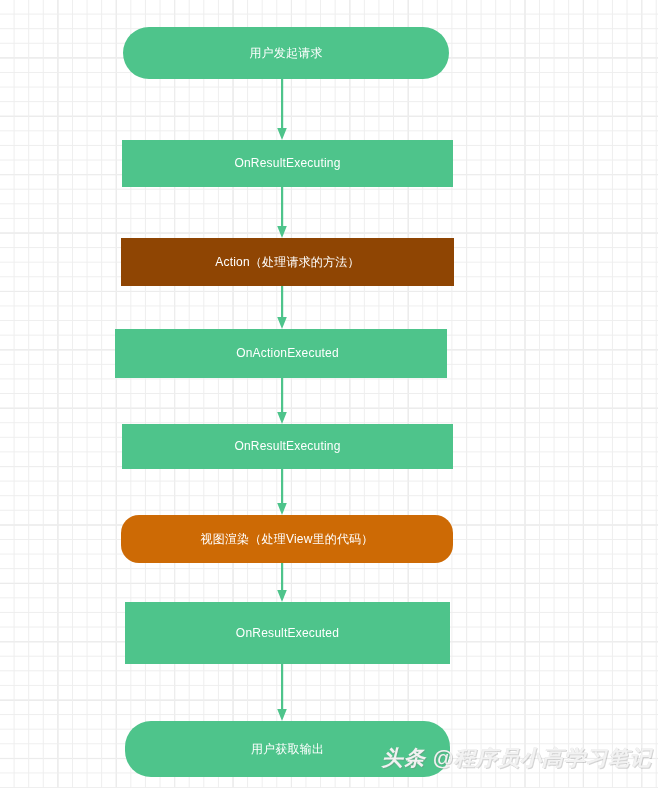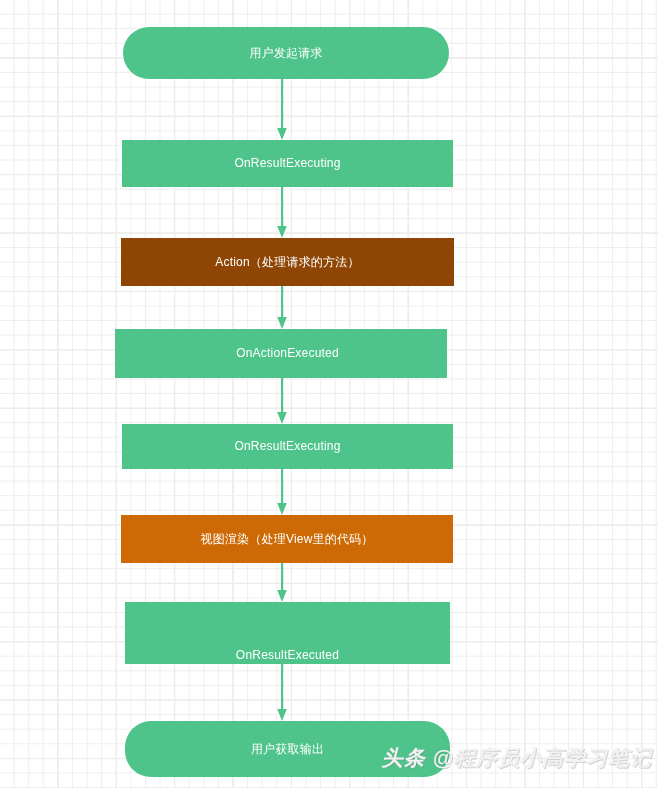--- a/index.html
+++ b/index.html
@@ -129,23 +129,23 @@
     </div>
     <div class="node brown" style="left: 121px; top: 238px; width: 333px; height: 48px;">
       <span>Action（处理请求的方法）</span>
     </div>
     <div class="node green" style="left: 115px; top: 329px; width: 332px; height: 49px; padding-left: 13px;">
       <span>OnActionExecuted</span>
     </div>
     <div class="node green" style="left: 122px; top: 424px; width: 331px; height: 45px;">
       <span>OnResultExecuting</span>
     </div>
-    <div class="node orange" style="left: 121px; top: 515px; width: 332px; height: 48px;">
+    <div class="node orange" style="left: 121px; top: 515px; width: 332px; height: 48px; border-radius: 18px;">
       <span>视图渲染（处理View里的代码）</span>
     </div>
-    <div class="node green" style="left: 125px; top: 602px; width: 325px; height: 62px; align-items: flex-end;">
+    <div class="node green" style="left: 125px; top: 602px; width: 325px; height: 62px;">
       <span>OnResultExecuted</span>
     </div>
     <div class="node green pill" style="left: 125px; top: 721px; width: 325px; height: 56px;">
       <span>用户获取输出</span>
     </div>
     <div id="watermark">头条 @程序员小高学习笔记</div>
 </div>
 
 </body></html>

